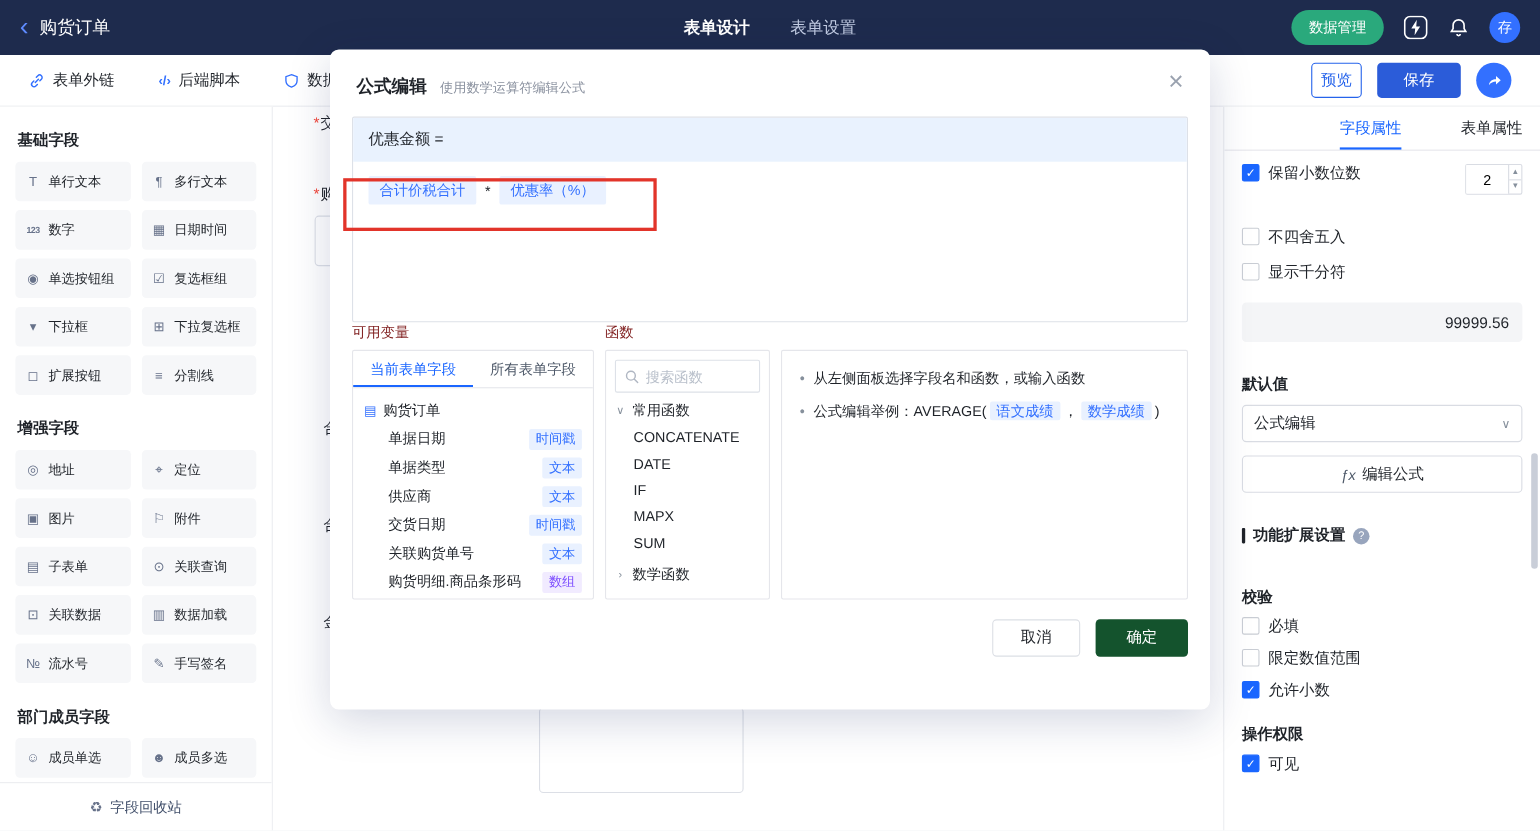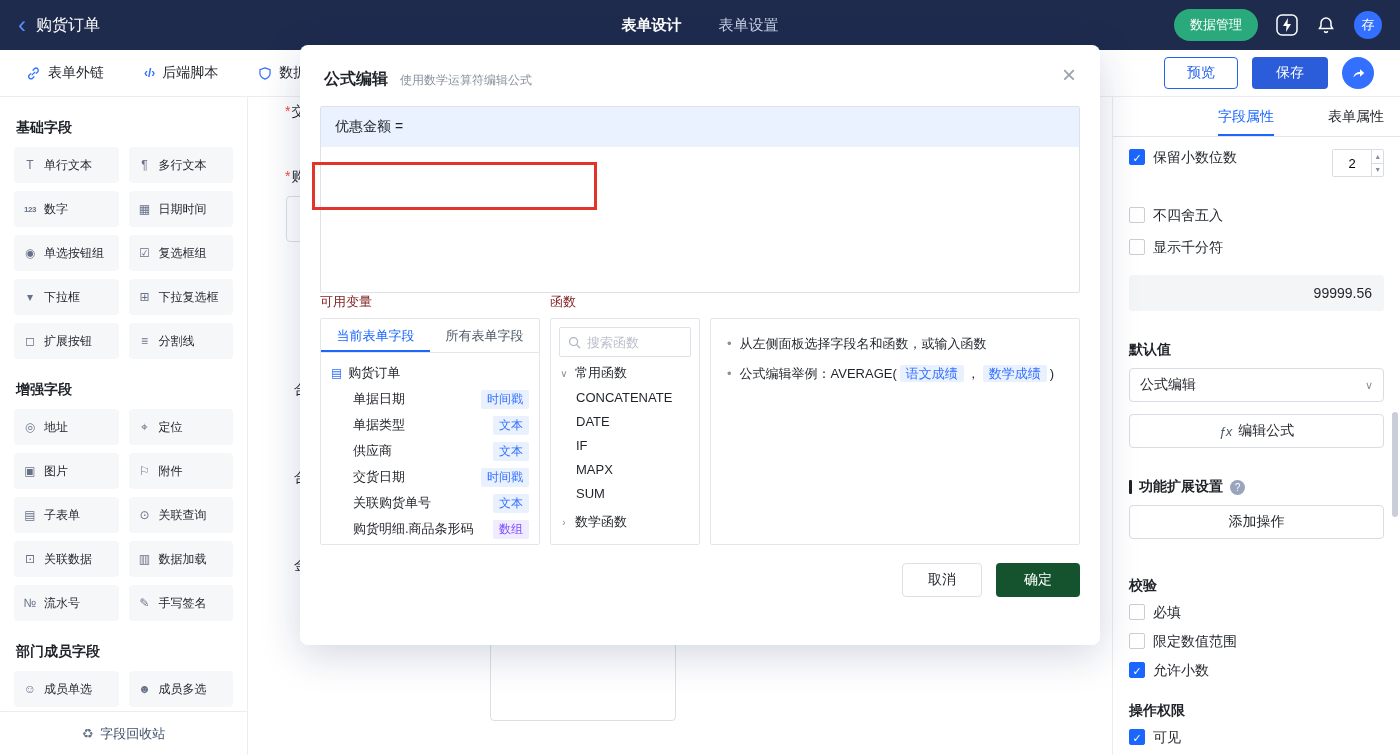--- a/index.html
+++ b/index.html
@@ -17,21 +17,21 @@
   .tb-right{margin-left:auto;display:flex;align-items:center;gap:18px}
   .pill{background:#2aa97c;color:#fff;font-size:13px;padding:7px 16px;border-radius:16px;cursor:pointer;border:none}
   .tb-ic{display:flex;align-items:center;justify-content:center;cursor:pointer}
   .avatar{width:28px;height:28px;border-radius:50%;background:#3370ff;display:flex;align-items:center;justify-content:center;font-size:13px;cursor:pointer}
 
   
   .toolbar{position:absolute;top:50px;left:0;right:0;height:47px;background:#fff;border-bottom:1px solid #ebedf0;display:flex;align-items:center;padding:0 26px;z-index:2}
   .tool{display:flex;align-items:center;gap:7px;font-size:14px;margin-right:40px;cursor:pointer;white-space:nowrap}
   .ti{color:#3370ff;font-size:12px;font-weight:bold;display:flex;align-items:center}
   .tbar-right{margin-left:auto;display:flex;align-items:center;gap:14px}
-  .btn-preview{height:32px;padding:0 22px;border:1px solid #2563eb;color:#2563eb;background:#fff;border-radius:4px;font-size:14px;cursor:pointer}
+  .btn-preview{height:32px;padding:0 8px;border:1px solid #2563eb;color:#2563eb;background:#fff;border-radius:4px;font-size:14px;cursor:pointer}
   .btn-save{height:32px;padding:0 24px;border:none;background:#2b5cd9;color:#fff;border-radius:4px;font-size:14px;cursor:pointer}
   .btn-share{width:32px;height:32px;border-radius:50%;background:#3370ff;border:none;display:flex;align-items:center;justify-content:center;cursor:pointer}
 
   
   .sidebar{position:absolute;top:97px;bottom:0;left:0;width:248px;background:#fff;border-right:1px solid #ebedf0;padding:10px 14px 50px;overflow:hidden;z-index:2}
   .sec-title{font-size:14px;font-weight:bold;margin:22px 2px 10px}
   .sec-title.first{margin-top:12px}
   .f-grid{display:grid;grid-template-columns:1fr 1fr;gap:8px 10px}
   .f-item{height:36px;background:#f6f7f9;border-radius:4px;display:flex;align-items:center;gap:6px;padding:0 8px;font-size:12px;cursor:grab}
   .f-ico{width:16px;flex:none;text-align:center;color:#67728a;font-size:12px}
@@ -330,23 +330,20 @@
     <button class="p-btn" style="margin-top:12px">
       <span class="fx">ƒx</span>
       <span>编辑公式</span>
     </button>
 
     <div class="p-sec" style="margin-top:30px">
       <span class="sec-bar"></span>
       <span>功能扩展设置</span>
       <span class="q-icon">?</span>
     </div>
-    <button class="p-btn" style="margin-top:9px">
-      <span>添加操作</span>
-    </button>
 
     <div class="p-label" style="margin-top:38px">校验</div>
     <div class="chk-row" style="margin-top:9px">
       <span class="chk"></span>
       <span>必填</span>
     </div>
     <div class="chk-row" style="margin-top:9px">
       <span class="chk"></span>
       <span>限定数值范围</span>
     </div>
@@ -367,20 +364,25 @@
   <div class="modal">
     <div class="m-header">
       <span class="m-title">公式编辑</span>
       <span class="m-sub">使用数学运算符编辑公式</span>
     </div>
     <span class="m-close">×</span>
 
     <div class="m-body">
       <div class="editor">
         <div class="editor-head">优惠金额 =</div>
+        <div class="editor-body">
+          <span class="tag">合计价税合计</span>
+          <span class="op">*</span>
+          <span class="tag">优惠率（%）</span>
+        </div>
       </div>
 
       <div class="panel-labels">
         <span class="l1">可用变量</span>
         <span>函数</span>
       </div>
 
       <div class="panels">
         <div class="pane p-vars">
           <div class="v-tabs">

